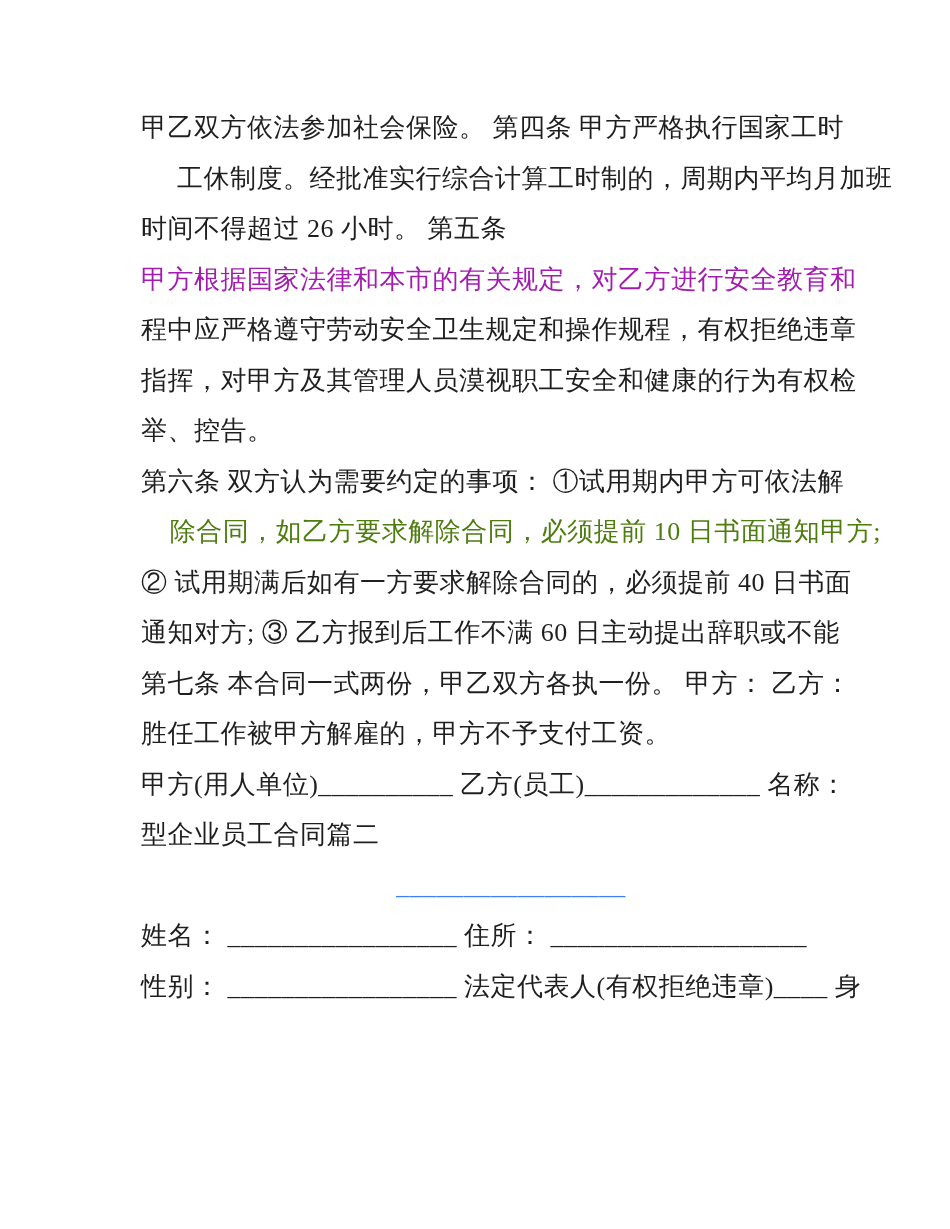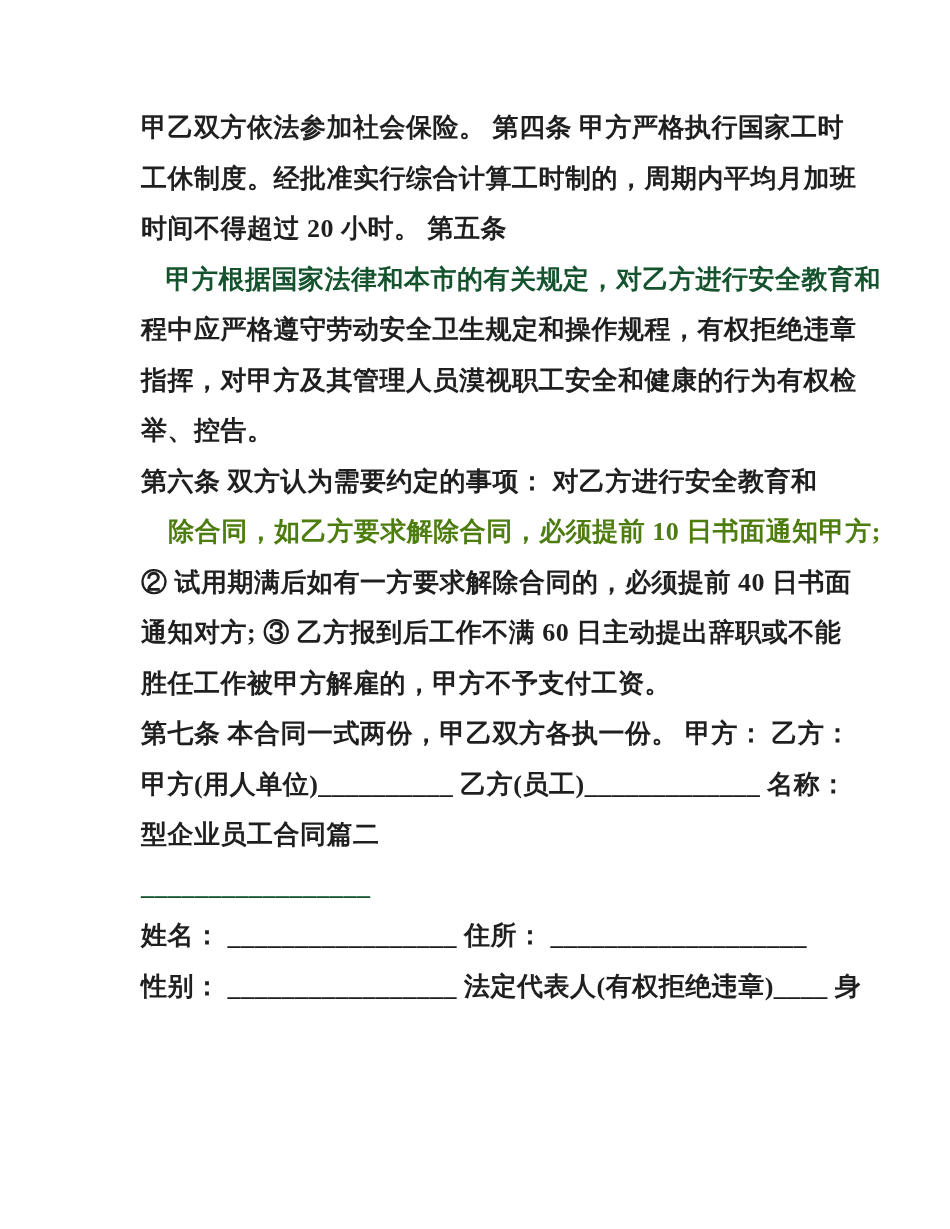--- a/index.html
+++ b/index.html
@@ -10,21 +10,20 @@
     width: 950px;
     height: 1229px;
     background: #ffffff;
     overflow: hidden;
   }
   .page {
     position: relative;
     width: 950px;
     height: 1229px;
     background: #ffffff;
-    font-weight: bold;
   }
   .text-block {
     position: absolute;
     left: 141px;
     top: 103px;
     width: 740px;
   }
   .line {
     font-family: "Liberation Serif", "DejaVu Serif", serif;
     font-size: 26px;
@@ -33,31 +32,31 @@
     white-space: pre;
     letter-spacing: 0.5px;
   }
 </style>
 </head>
 <body style="background: rgb(255, 255, 255);">
 
 <div class="page">
   <div class="text-block">
     <div class="line" style="color: rgb(31, 31, 31);">甲乙双方依法参加社会保险。 第四条 甲方严格执行国家工时</div>
-    <div class="line" style="color: rgb(31, 31, 31);">工休制度。经批准实行综合计算工时制的，周期内平均月加班</div>
-    <div class="line" style="color: rgb(31, 31, 31);">时间不得超过 20 小时。 第五条</div>
-    <div class="line" style="color: #14532d; text-align: right;">甲方根据国家法律和本市的有关规定，对乙方进行安全教育和</div>
+    <div class="line" style="color: rgb(31, 31, 31); margin-left: 36px;">工休制度。经批准实行综合计算工时制的，周期内平均月加班</div>
+    <div class="line" style="color: rgb(31, 31, 31);">时间不得超过 26 小时。 第五条</div>
+    <div class="line" style="color: #a21caf;">甲方根据国家法律和本市的有关规定，对乙方进行安全教育和</div>
     <div class="line" style="color: rgb(31, 31, 31);">程中应严格遵守劳动安全卫生规定和操作规程，有权拒绝违章</div>
     <div class="line" style="color: rgb(31, 31, 31);">指挥，对甲方及其管理人员漠视职工安全和健康的行为有权检</div>
     <div class="line" style="color: rgb(31, 31, 31);">举、控告。</div>
-    <div class="line" style="color: rgb(31, 31, 31);">第六条 双方认为需要约定的事项： 对乙方进行安全教育和</div>
+    <div class="line" style="color: rgb(31, 31, 31);">第六条 双方认为需要约定的事项： ①试用期内甲方可依法解</div>
     <div class="line" style="color: #4d7c0f; text-align: right;">除合同，如乙方要求解除合同，必须提前 10 日书面通知甲方;</div>
     <div class="line" style="color: rgb(31, 31, 31);">② 试用期满后如有一方要求解除合同的，必须提前 40 日书面</div>
     <div class="line" style="color: rgb(31, 31, 31);">通知对方; ③ 乙方报到后工作不满 60 日主动提出辞职或不能</div>
+    <div class="line" style="color: rgb(31, 31, 31);">第七条 本合同一式两份，甲乙双方各执一份。 甲方： 乙方：</div>
     <div class="line" style="color: rgb(31, 31, 31);">胜任工作被甲方解雇的，甲方不予支付工资。</div>
-    <div class="line" style="color: rgb(31, 31, 31);">第七条 本合同一式两份，甲乙双方各执一份。 甲方： 乙方：</div>
     <div class="line" style="color: rgb(31, 31, 31);">甲方(用人单位)__________ 乙方(员工)_____________ 名称：</div>
     <div class="line" style="color: rgb(31, 31, 31);">型企业员工合同篇二</div>
-    <div class="line" style="color: #14532d;">_________________</div>
+    <div class="line" style="color: #3b82f6; text-align: center;">_________________</div>
     <div class="line" style="color: rgb(31, 31, 31);">姓名： _________________ 住所： ___________________</div>
     <div class="line" style="color: rgb(31, 31, 31);">性别： _________________ 法定代表人(有权拒绝违章)____ 身</div>
   </div>
 </div>
 
 </body></html>

